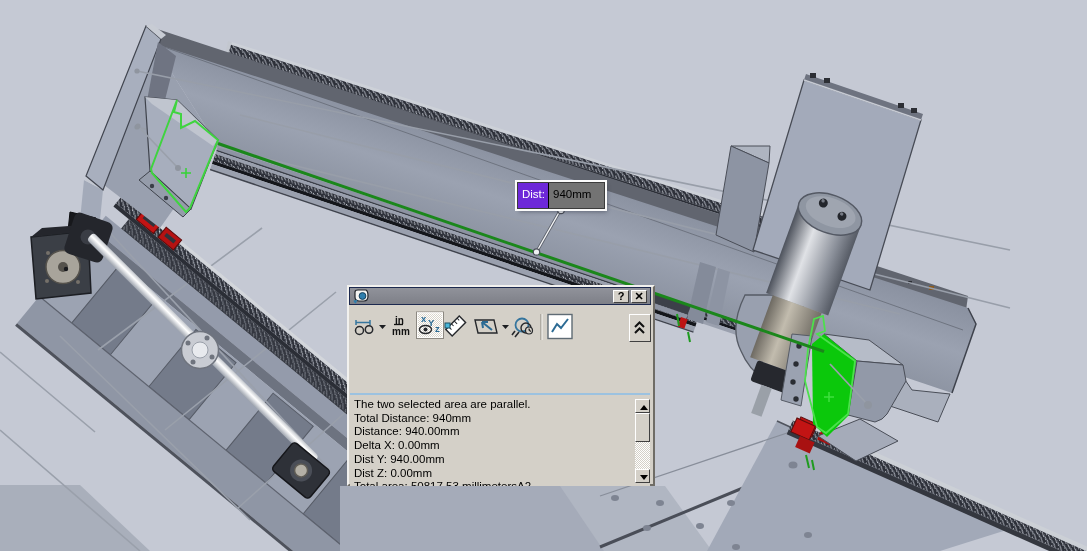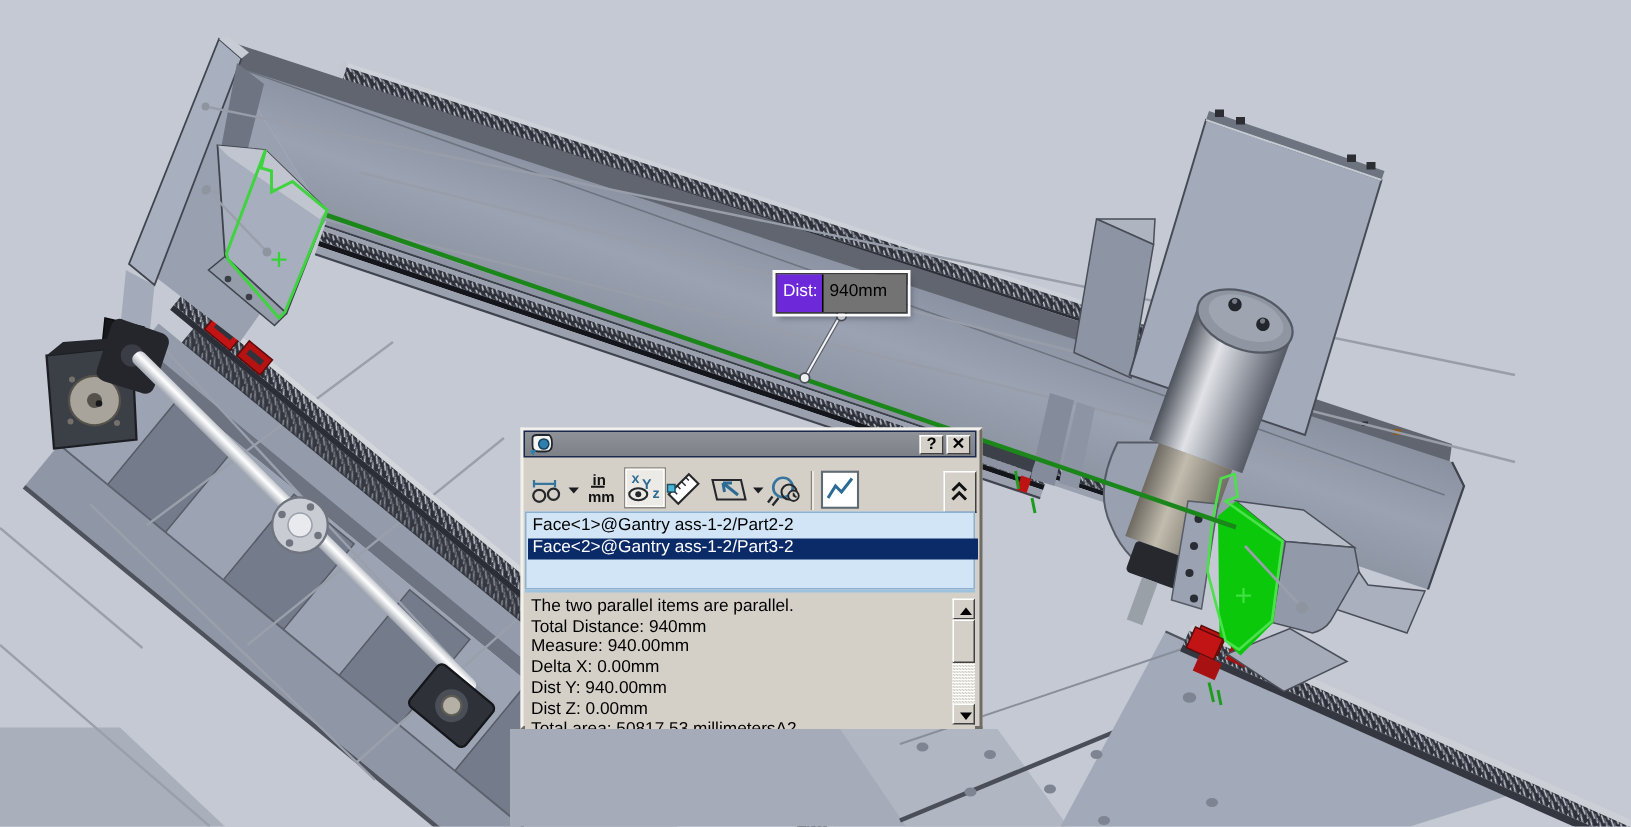--- a/index.html
+++ b/index.html
@@ -366,28 +366,24 @@
    <rect x="199" y="3.5" width="24" height="24" fill="#fff" stroke="#5f6b74" stroke-width="1.4"></rect>
    <path d="M203,21 L208,13 L212,17 L219,8" stroke="#2c6b94" stroke-width="2" fill="none"></path>
   </svg>
 
   <div class="abs" style="left:280px;top:3px;width:22px;height:28px;background:#d4d0c8;border-top:1.5px solid #fff;border-left:1.5px solid #fff;border-right:1.5px solid #404040;border-bottom:1.5px solid #404040;box-sizing:border-box;">
    <svg width="19" height="25" viewBox="0 0 19 25">
           <path d="M5,12 L9.5,7.5 L14,12 M5,18 L9.5,13.5 L14,18" fill="none" stroke="#111" stroke-width="2"></path>
         </svg>
   </div>
  </div>
- <div id="lbox">
-  <div class="li" style="top:2px">Face&lt;1&gt;@Gantry ass-1-2/Part2-2</div>
-  <div class="li sel" style="top:16.5px">Face&lt;2&gt;@Gantry ass-1-2/Part3-2</div>
- </div>
  <div id="res">
-  <div class="ln" style="top:3px">The two parallel items are parallel.</div>
+  <div class="ln" style="top:3px">The two selected area are parallel.</div>
   <div class="ln" style="top:16.7px">Total Distance: 940mm</div>
-  <div class="ln" style="top:30.4px">Measure: 940.00mm</div>
+  <div class="ln" style="top:30.4px">Distance: 940.00mm</div>
   <div class="ln" style="top:44.1px">Delta X: 0.00mm</div>
   <div class="ln" style="top:57.8px">Dist Y: 940.00mm</div>
   <div class="ln" style="top:71.5px">Dist Z: 0.00mm</div>
   <div class="ln" style="top:85.2px">Total area: 50817.53 millimetersA2</div>
  </div>
  <div id="sb">
   <div class="sbtn" style="top:0">
         <div class="arr" style="left:3.5px;top:4.5px;border-left:4px solid transparent;border-right:4px solid transparent;border-bottom:5px solid #000"></div>
       </div>
   <div id="sthumb"></div>

